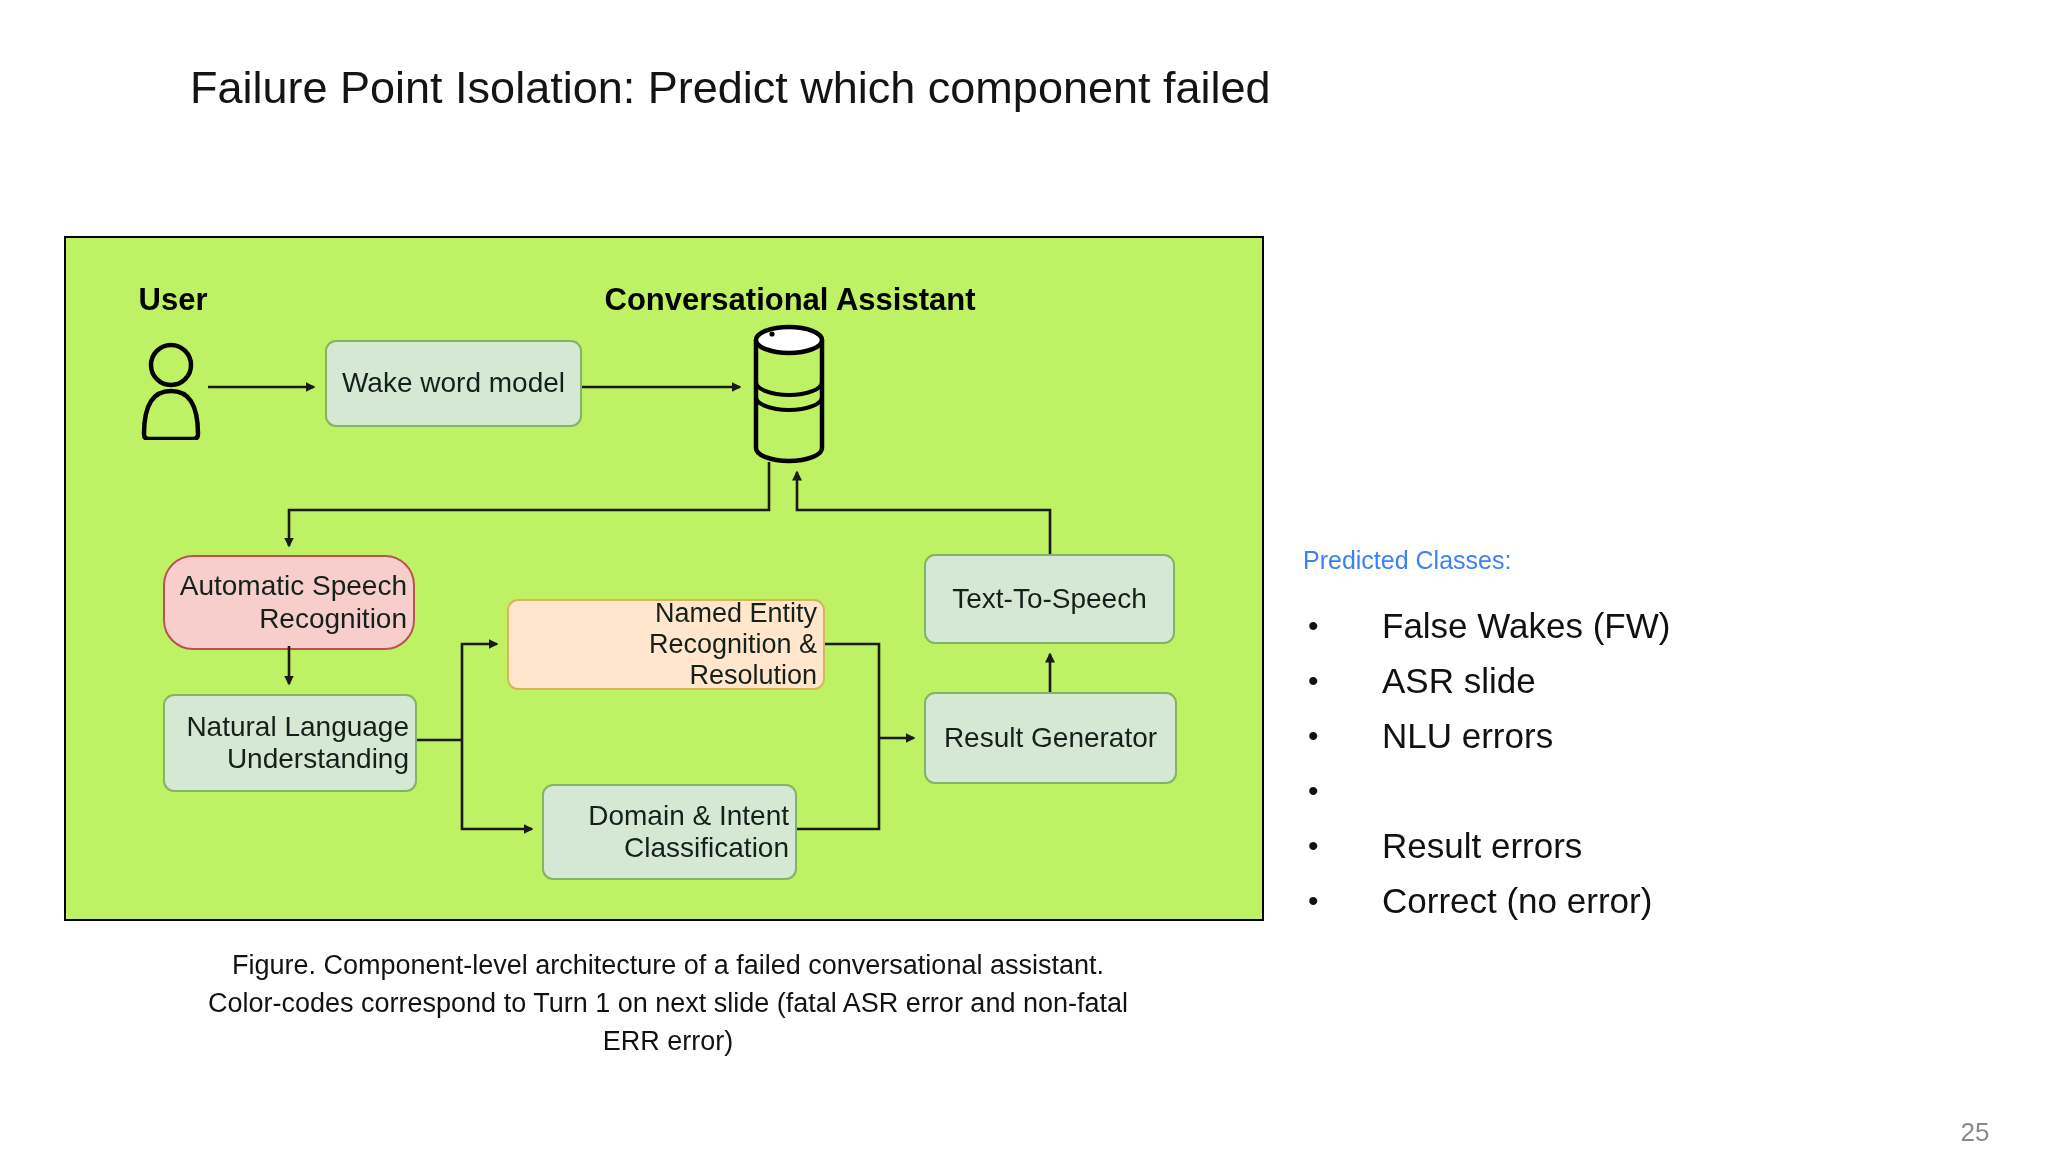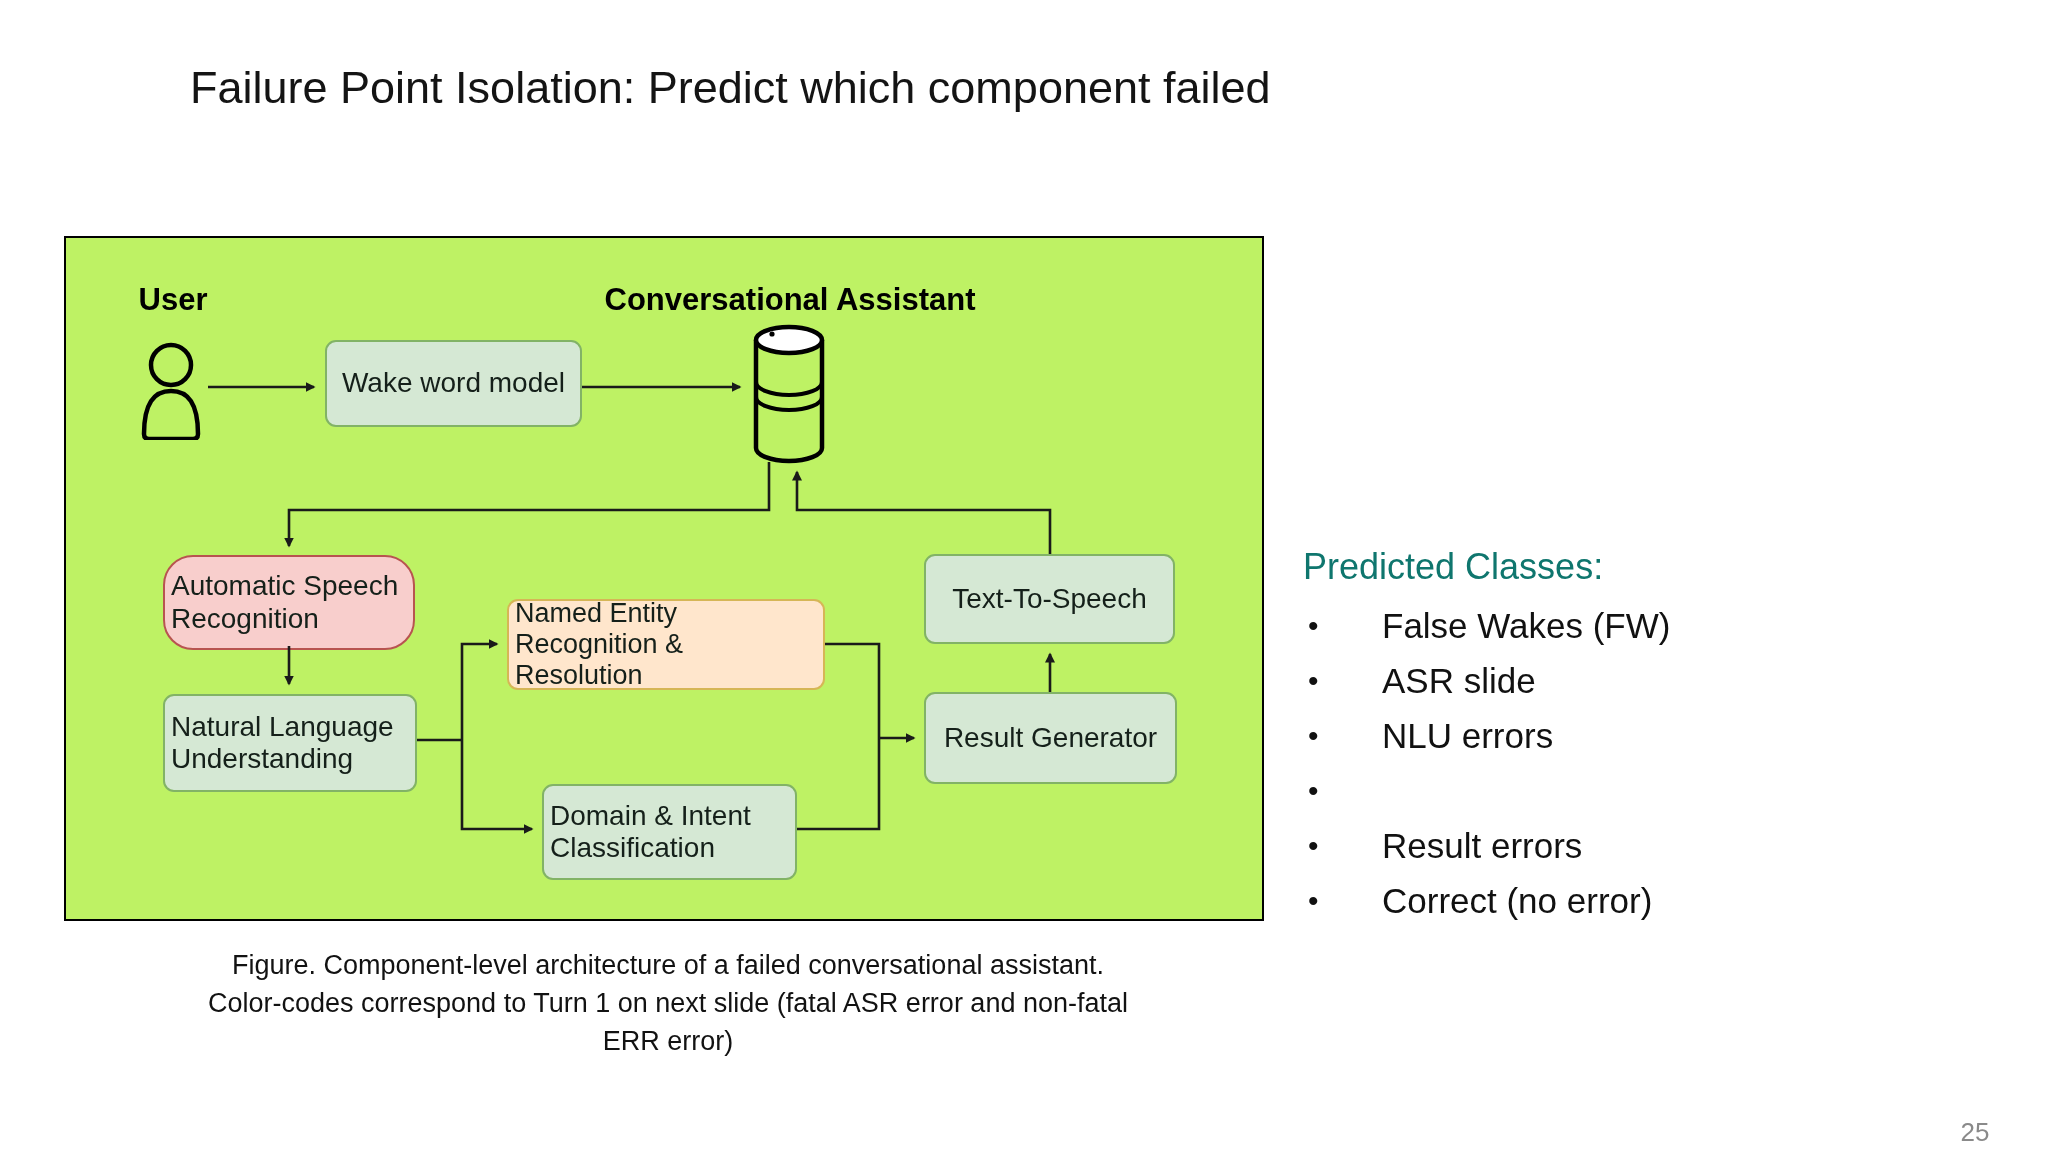--- a/index.html
+++ b/index.html
@@ -6,30 +6,30 @@
   #slide{
     position:relative;width:2048px;height:1152px;background:#ffffff;overflow:hidden;
     font-family:"Liberation Sans",sans-serif;color:#161616;
   }
   
   .title{position:absolute;left:190px;top:62px;font-size:45px;font-weight:400;letter-spacing:0px;color:#141414;}
   
   .panel{position:absolute;left:64px;top:236px;width:1200px;height:685px;border:2px solid #000;background:#bef264;box-sizing:border-box;}
   .actor-label{position:absolute;font-weight:700;font-size:31px;color:#000;text-align:center;}
   .node{
-    position:absolute;display:flex;align-items:center;justify-content:center;text-align:left;
+    position:absolute;display:flex;align-items:center;justify-content:center;text-align:right;
     border-radius:11px;font-size:28px;line-height:1.16;color:#15201a;box-sizing:border-box;padding:4px 6px;
   }
   .node.green{background:#d5e8d4;border:2px solid #82b366;}
   .node.red{background:#f8cecc;border:2px solid #b85450;}
   .node.orange{background:#ffe6cc;border:2px solid #d6b656;font-size:27px;}
   .iconbox{position:absolute;}
   svg.wires{position:absolute;left:0;top:0;pointer-events:none;}
   
-  .pc-head{position:absolute;left:1303px;top:546px;font-size:36px;color:#0f766e;}
+  .pc-head{position:absolute;left:1303px;top:546px;font-size:25px;color:#3b82f6;}
   .pc-list{position:absolute;left:1308px;top:598px;font-size:35px;color:#111;}
   .pc-row{display:flex;height:55px;align-items:center;}
   .pc-bullet{width:74px;font-size:30px;}
   
   .caption{position:absolute;left:168px;top:946px;width:1000px;text-align:center;font-size:27px;line-height:38px;color:#121212;}
   
   .pageno{position:absolute;left:1940px;top:1086px;width:70px;text-align:center;font-size:26px;color:#8a8a8a;margin-top:31px;}
 </style>
 </head>
 <body>

